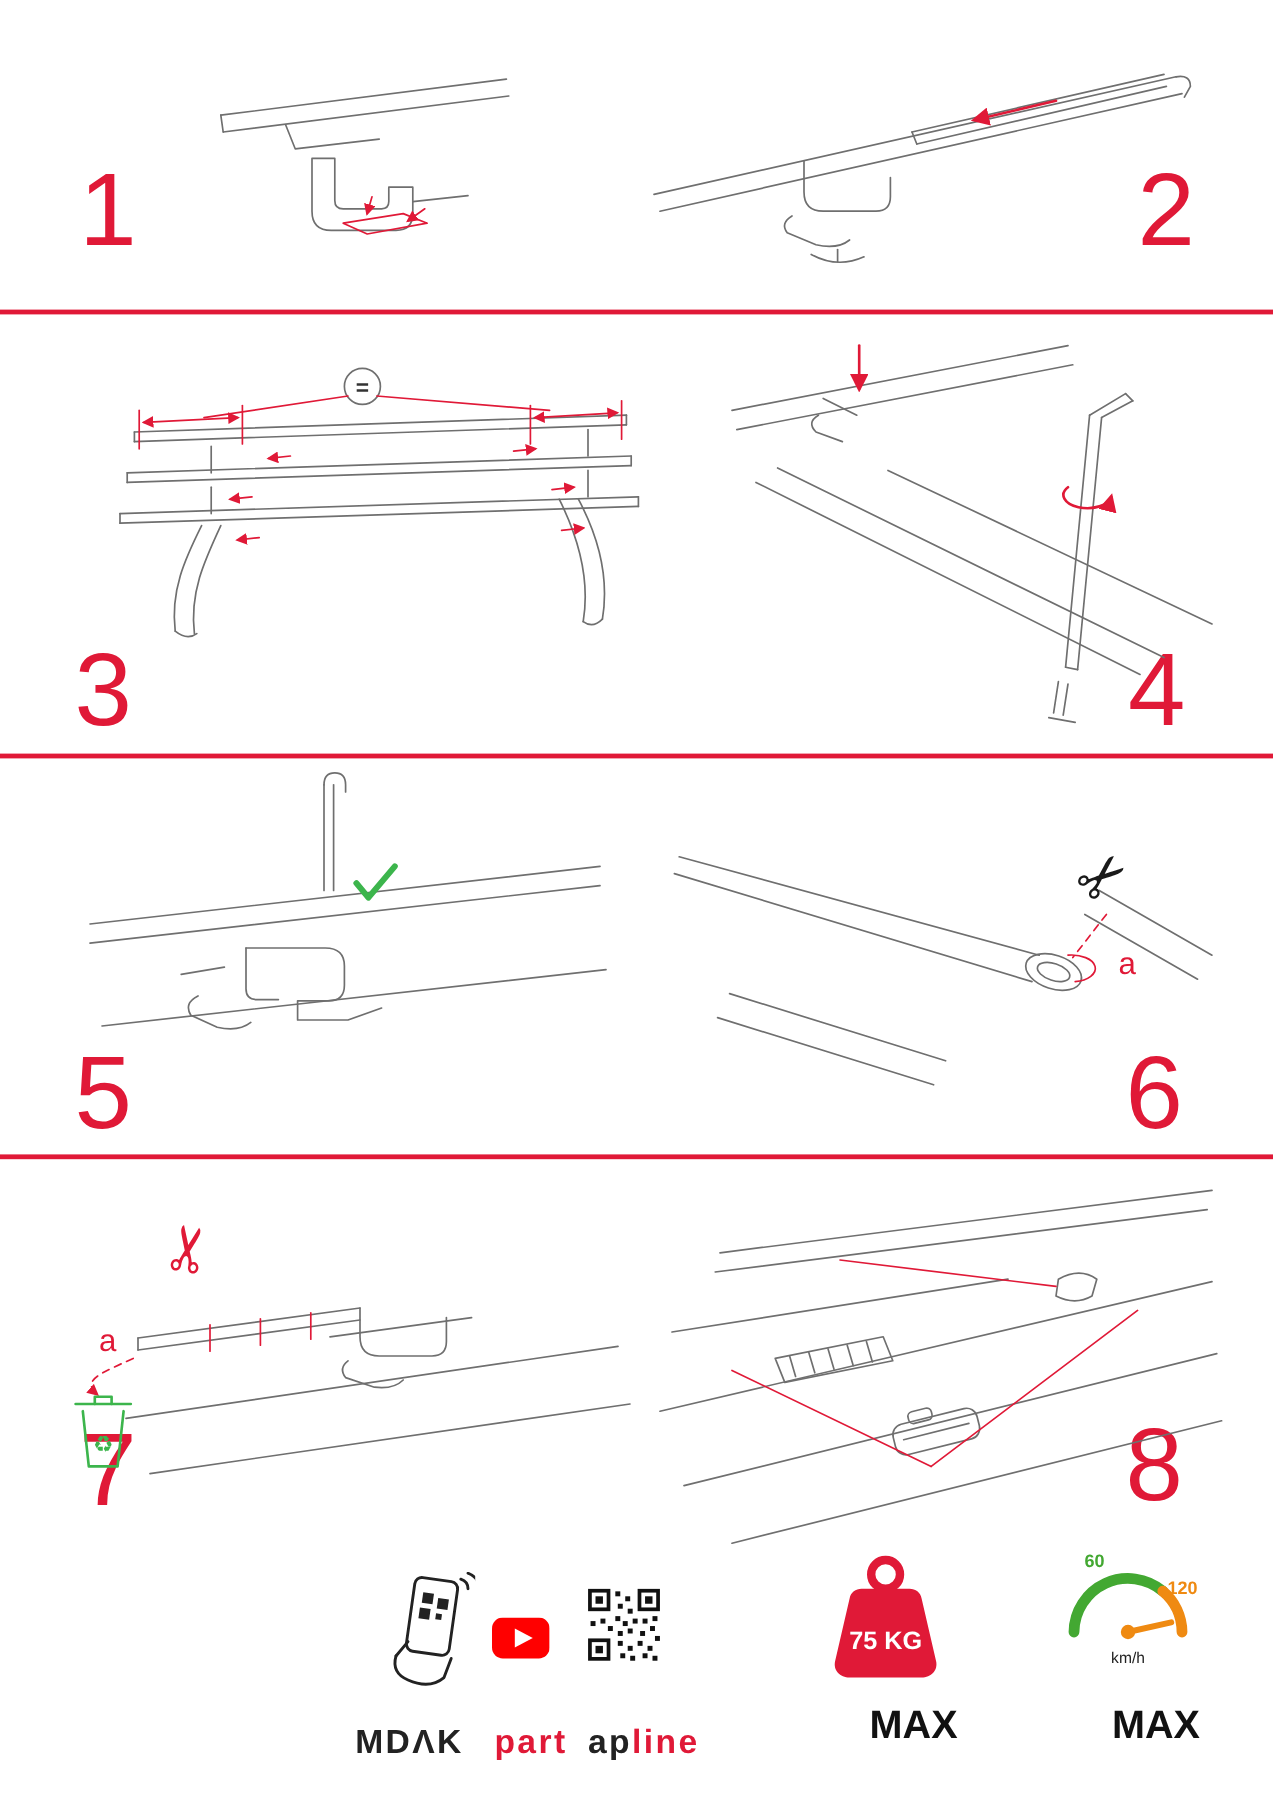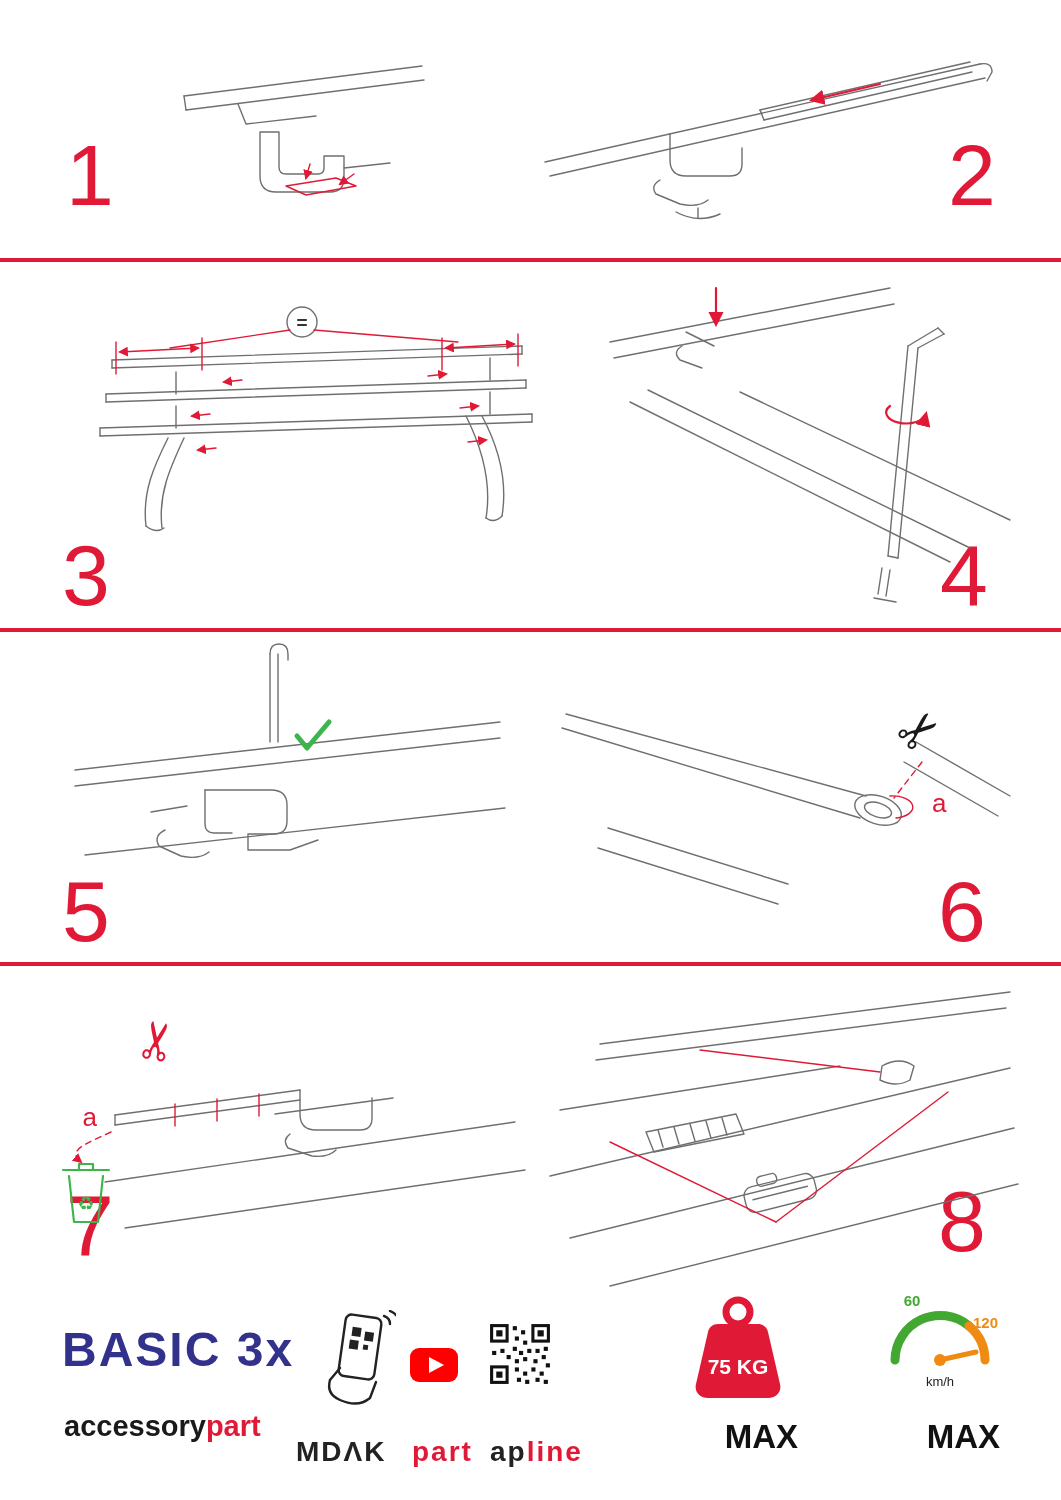--- a/index.html
+++ b/index.html
@@ -249,22 +249,20 @@
       </g>
       <path d="M342,86 q18,-10 32,0 l-4,14 q-14,8 -30,0 z"></path>
     </g>
     <g class="acc accthin">
       <path d="M70,162 L236,242"></path>
       <path d="M236,242 L408,112"></path>
       <path d="M160,70 L340,92"></path>
     </g>
   </svg>
 
-  <div class="brand" style="left:62px;top:1322px">BASIC 3x</div>
-  <div class="brand-sub" style="left:64px;top:1410px"><span>accessory</span><span class="red">part</span></div>
 
   <svg class="illus" style="left:316px;top:1310px" width="80" height="100" viewBox="0 0 80 100">
     <g stroke="#222" fill="none" stroke-width="2.4" stroke-linecap="round" stroke-linejoin="round">
       <rect x="26" y="6" width="36" height="62" rx="6" transform="rotate(8 44 37)"></rect>
       <path d="M14,70 q-4,14 10,20 q18,8 30,-2 l6,-16"></path>
       <path d="M14,70 l10,-12"></path>
       <path d="M68,6 q6,2 6,8"></path>
       <path d="M74,1 q10,4 9,14"></path>
     </g>
     <g fill="#222" transform="rotate(8 44 37)">

